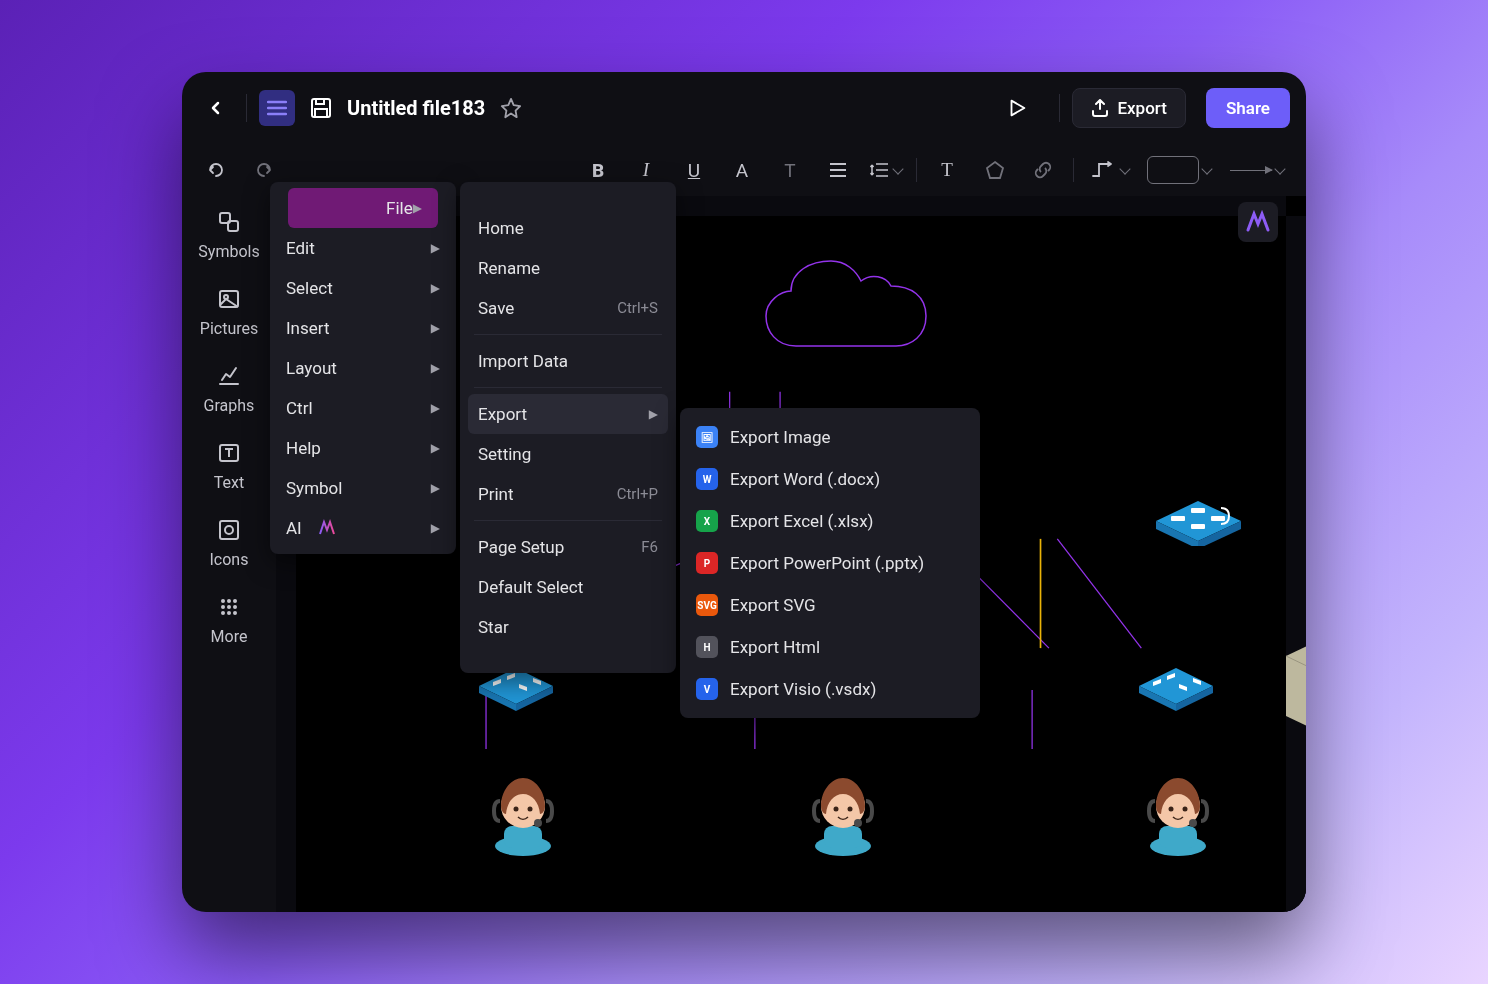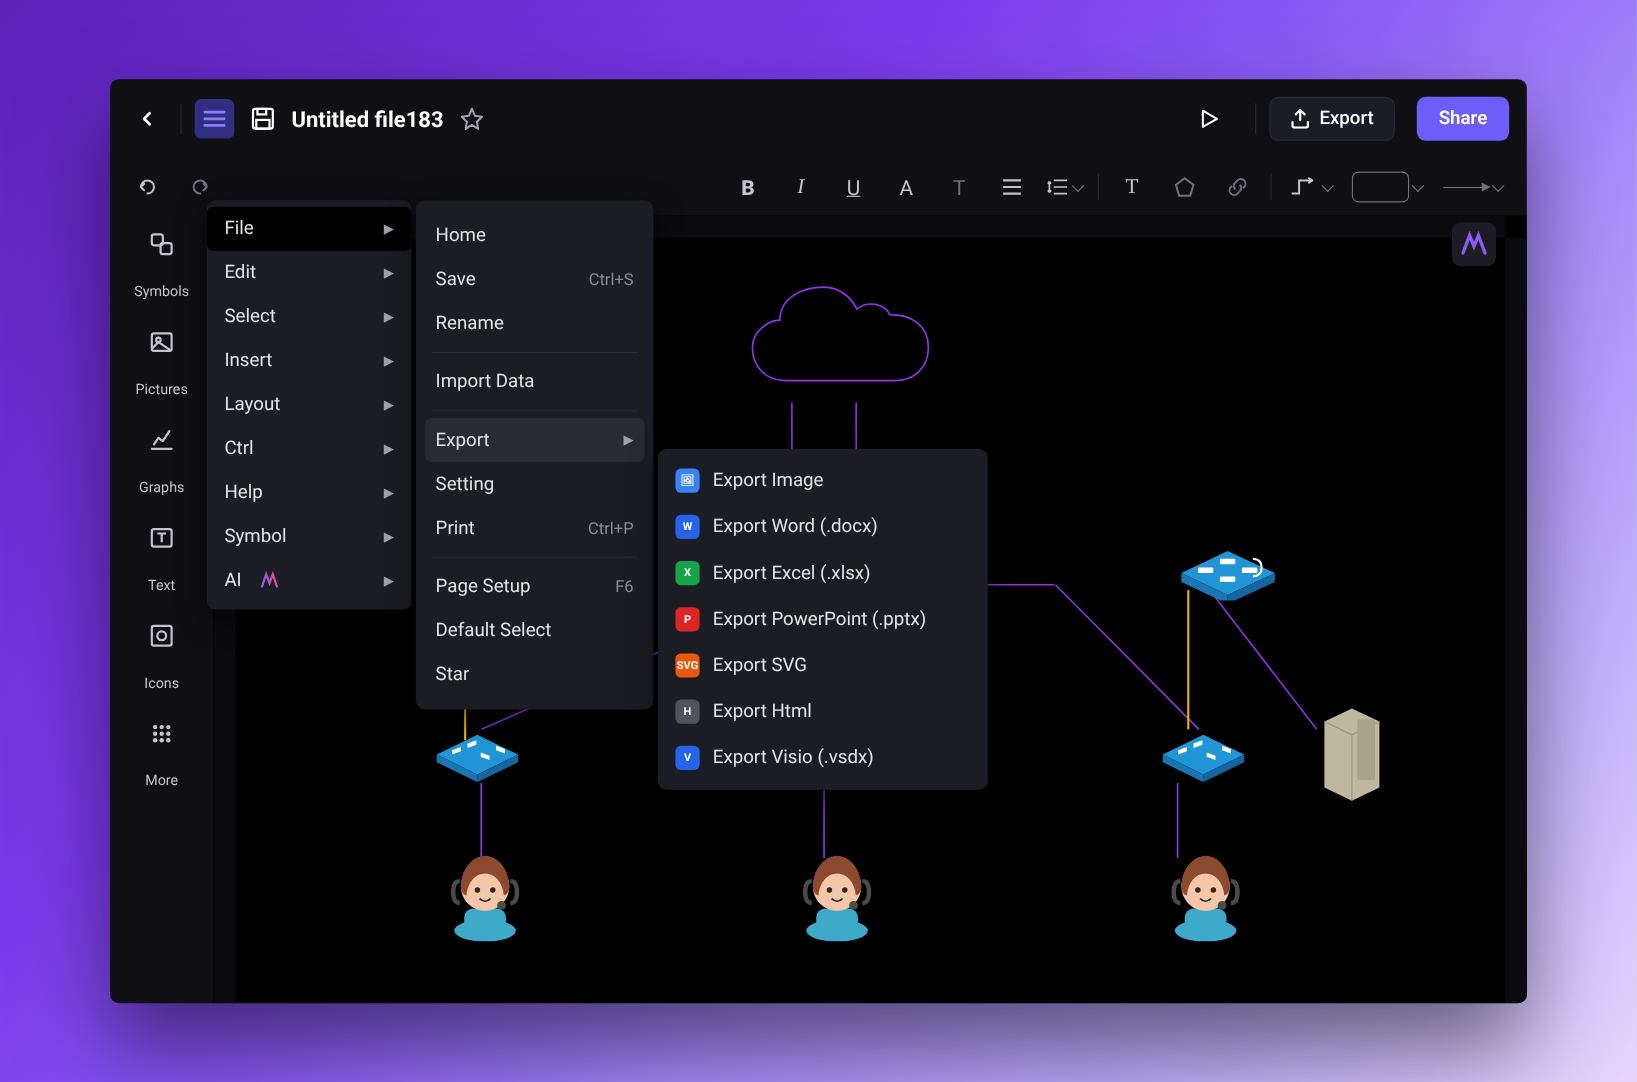--- a/index.html
+++ b/index.html
@@ -1,52 +1,52 @@
 <!DOCTYPE html>
 <html><head>
 <meta charset="utf-8">
 <style>
 *{margin:0;padding:0;box-sizing:border-box;}
 body{font-family:-apple-system,BlinkMacSystemFont,"Segoe UI",Roboto,sans-serif;background:linear-gradient(135deg,#5B21B6 0%,#7C3AED 35%,#8B5CF6 50%,#A78BFA 65%,#C4B5FD 85%,#E9D5FF 100%);width:1488px;height:984px;display:flex;align-items:center;justify-content:center;}
-.frame{width:1288px;height:840px;background:#0F0F14;border-radius:8px;overflow:hidden;position:relative;box-shadow:0 40px 80px rgba(0,0,0,0.5);}
+.frame{width:1124px;height:840px;background:#0F0F14;border-radius:24px;overflow:hidden;position:relative;box-shadow:0 40px 80px rgba(0,0,0,0.5);}
 .titlebar{height:72px;display:flex;align-items:center;padding:0 16px;gap:8px;}
 .back-btn{width:36px;height:36px;display:flex;align-items:center;justify-content:center;color:#fff;cursor:pointer;border-radius:6px;}
 .divider{width:1px;height:28px;background:#2A2A35;margin:0 4px;}
 .menu-btn{width:36px;height:36px;display:flex;align-items:center;justify-content:center;border-radius:6px;cursor:pointer;}
 .menu-btn.active{background:#312E81;}
 .save-icon{width:36px;height:36px;display:flex;align-items:center;justify-content:center;color:#fff;cursor:pointer;}
 .title{color:#fff;font-size:20px;font-weight:700;}
 .star-btn{width:36px;height:36px;display:flex;align-items:center;justify-content:center;color:#A1A1AA;cursor:pointer;}
 .spacer{flex:1;}
 .play-btn{width:36px;height:36px;display:flex;align-items:center;justify-content:center;color:#fff;cursor:pointer;margin-right:12px;}
 .btn-export{display:flex;align-items:center;gap:8px;height:40px;padding:0 18px;background:#1C1C24;border:1px solid #2A2A35;border-radius:8px;color:#fff;font-size:17px;font-weight:500;cursor:pointer;}
 .btn-share{height:40px;padding:0 20px;background:#6D5EF9;border-radius:8px;color:#fff;font-size:17px;font-weight:600;cursor:pointer;margin-left:12px;display:flex;align-items:center;}
 .toolbar{height:52px;display:flex;align-items:center;padding:0 12px;gap:4px;color:#C4C4CC;}
 .tb-item{width:44px;height:36px;display:flex;align-items:center;justify-content:center;cursor:pointer;position:relative;}
 .tb-sep{width:1px;height:24px;background:#2A2A35;margin:0 4px;}
 .sidebar{position:absolute;left:0;top:124px;width:94px;height:calc(100% - 124px);display:flex;flex-direction:column;align-items:center;padding-top:12px;gap:24px;}
 .sb-item{display:flex;flex-direction:column;align-items:center;gap:6px;color:#C4C4CC;cursor:pointer;width:80px;}
 .sb-icon{width:28px;height:28px;display:flex;align-items:center;justify-content:center;font-size:22px;}
-.sb-label{font-size:13px;margin-top:16px;}
+.sb-label{font-size:16px;}
 .canvas{position:absolute;left:94px;top:124px;right:0;bottom:0;background:#000;overflow:hidden;}
 .ruler-h{position:absolute;top:0;left:20px;right:20px;height:20px;background:#0A0A0F;}
 .ruler-v{position:absolute;top:20px;left:0;bottom:0;width:20px;background:#0A0A0F;}
 .ruler-v2{position:absolute;top:20px;right:0;bottom:0;width:20px;background:#0A0A0F;}
 .cloud{position:absolute;left:480px;top:60px;}
 .dev{position:absolute;}
 .person{position:absolute;}
 .logo-badge{position:absolute;right:28px;top:6px;width:40px;height:40px;background:#1C1C24;border-radius:8px;display:flex;align-items:center;justify-content:center;}
 
 .menu{position:absolute;left:88px;top:110px;width:186px;background:#1C1C24;border-radius:8px;padding:6px 0;box-shadow:0 8px 24px rgba(0,0,0,0.5);}
 .menu-item{height:40px;display:flex;align-items:center;justify-content:space-between;padding:0 16px;color:#E4E4E7;font-size:17px;cursor:pointer;}
-.menu-item.hl{background:#000000;border-radius:6px;margin:0 0;}
+.menu-item.hl{background:#701a75;border-radius:6px;margin:0 18px;justify-content:flex-end;}
 .chev{color:#A1A1AA;font-size:12px;}
 .ai-icon{display:inline-flex;gap:16px;align-items:center;}
 
-.submenu{position:absolute;left:278px;top:110px;width:216px;background:#1C1C24;border-radius:8px;padding:12px 0;box-shadow:0 8px 24px rgba(0,0,0,0.5);}
+.submenu{position:absolute;left:278px;top:110px;width:216px;background:#1C1C24;border-radius:8px;padding:26px 0;box-shadow:0 8px 24px rgba(0,0,0,0.5);}
 .sm-item{height:40px;display:flex;align-items:center;justify-content:space-between;padding:0 18px;color:#E4E4E7;font-size:17px;cursor:pointer;}
 .sm-item.hl{background:#2A2A35;border-radius:6px;margin:0 8px;padding:0 10px;}
 .sm-sep{height:1px;background:#2A2A35;margin:6px 14px;}
 .shortcut{color:#8B8B95;font-size:15px;}
 
 .submenu2{position:absolute;left:498px;top:336px;width:300px;background:#1C1C24;border-radius:8px;padding:8px 0;box-shadow:0 8px 24px rgba(0,0,0,0.5);}
 .sm2-item{height:42px;display:flex;align-items:center;gap:12px;padding:0 16px;color:#E4E4E7;font-size:17px;cursor:pointer;}
 .ibox{width:22px;height:22px;border-radius:5px;display:flex;align-items:center;justify-content:center;color:#fff;font-size:10px;font-weight:700;flex-shrink:0;}
 .connector-box{width:52px;height:28px;border:1px solid #71717A;border-radius:6px;}
 .arrow-line{width:42px;height:1px;background:#71717A;position:relative;}
@@ -413,25 +413,25 @@
         </span>
         <span class="chev">▶</span>
       </div>
   </div>
 
   <div class="submenu">
     <div class="sm-item">
         <span>Home</span>
       </div>
     <div class="sm-item">
+        <span>Rename</span>
+      </div>
+    <div class="sm-item">
         <span>Save</span>
         <span class="shortcut">Ctrl+S</span>
-      </div>
-    <div class="sm-item">
-        <span>Rename</span>
       </div>
     <div class="sm-sep"></div>
     <div class="sm-item">
         <span>Import Data</span>
       </div>
     <div class="sm-sep"></div>
     <div class="sm-item hl">
         <span>Export</span>
         <span class="chev">▶</span>
       </div>

